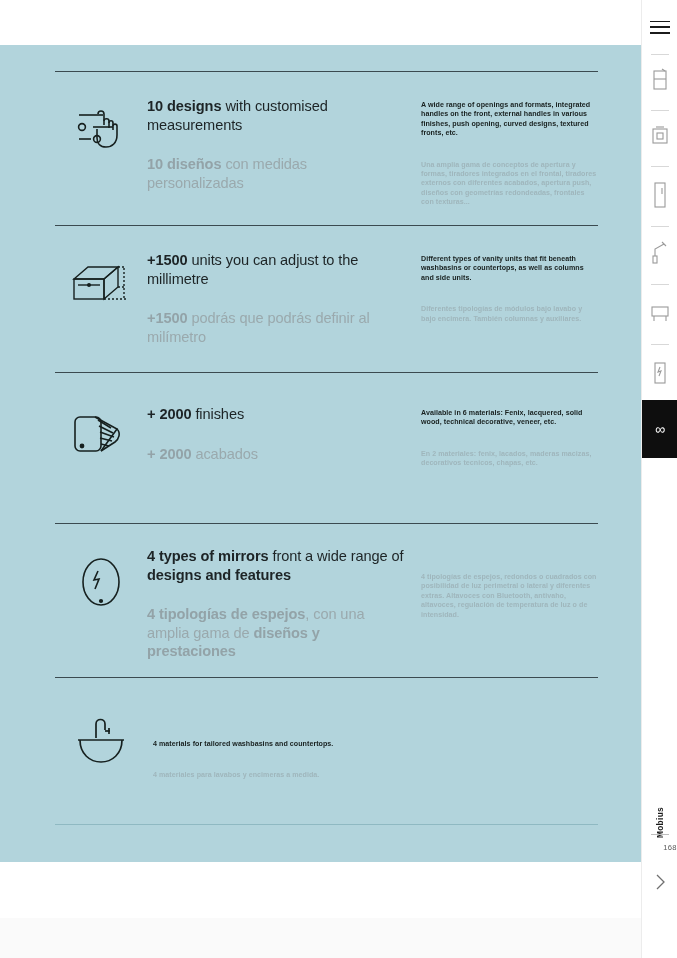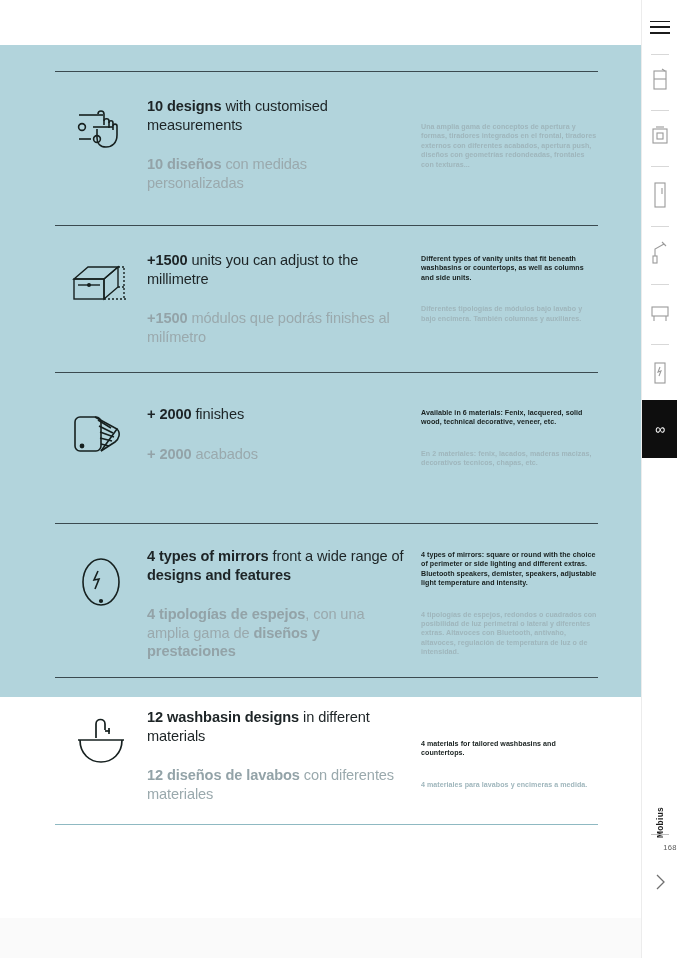--- a/index.html
+++ b/index.html
@@ -19,21 +19,21 @@
     background: #ffffff;
     overflow: hidden;
   }
 
   
   .panel {
     position: absolute;
     left: 0;
     top: 45px;
     width: 641px;
-    height: 652px;
+    height: 817px;
     background: #b2d4dc;
   }
 
   .bottom-strip {
     position: absolute;
     left: 0;
     top: 900px;
     width: 641px;
     height: 58px;
     background: #ffffff;
@@ -256,20 +256,21 @@
           </div>
           <div class="text-cell">
             <div class="headline">
               <b>10 designs</b><span> with customised measurements</span>
             </div>
             <div class="subhead">
               <b>10 diseños</b><span> con medidas personalizadas</span>
             </div>
           </div>
           <div class="desc-cell">
+            <div class="desc-en">A wide range of openings and formats, integrated handles on the front, external handles in various finishes, push opening, curved designs, textured fronts, etc.</div>
             <div class="desc-es">Una amplia gama de conceptos de apertura y formas, tiradores integrados en el frontal, tiradores externos con diferentes acabados, apertura push, diseños con geometrías redondeadas, frontales con texturas...</div>
           </div>
         </div>
       </div>
 
       <div class="divider" style="top:180px;"></div>
 
       <div class="row" style="top:206px;">
         <div class="row-inner">
           <div class="icon-cell">
@@ -283,21 +284,21 @@
               <path d="M48 32 L56 32" stroke-dasharray="2 2"></path>
               <path d="M34 44 L56 44" stroke-dasharray="2 2"></path>
               <line x1="54" y1="13" x2="54" y2="43" stroke-dasharray="2 2"></line>
             </svg>
           </div>
           <div class="text-cell">
             <div class="headline">
               <b>+1500</b><span> units you can adjust to the millimetre</span>
             </div>
             <div class="subhead">
-              <b>+1500</b><span> módulos que podrás finishes al milímetro</span>
+              <b>+1500</b><span> podrás que podrás definir al milímetro</span>
             </div>
           </div>
           <div class="desc-cell">
             <div class="desc-en">Different types of vanity units that fit beneath washbasins or countertops, as well as columns and side units.</div>
             <div class="desc-es">Diferentes tipologías de módulos bajo lavabo y bajo encimera. También columnas y auxiliares.</div>
           </div>
         </div>
       </div>
 
       <div class="divider" style="top:327px;"></div>
@@ -345,47 +346,38 @@
           </div>
           <div class="text-cell">
             <div class="headline">
               <b>4 types of mirrors</b><span> front a wide range of </span><b>designs and features</b>
             </div>
             <div class="subhead">
               <b>4 tipologías de espejos</b><span>, con una amplia gama de </span><b>diseños y prestaciones</b>
             </div>
           </div>
           <div class="desc-cell">
-            <div class="desc-en">4 types of mirrors: square or round with the choice of perimeter or side lighting and different extras. Bluetooth speakers, demister, speakers, adjustable light temperature and intensity.</div>
             <div class="desc-es">4 tipologías de espejos, redondos o cuadrados con posibilidad de luz perimetral o lateral y diferentes extras. Altavoces con Bluetooth, antivaho, altavoces, regulación de temperatura de luz o de intensidad.</div>
           </div>
         </div>
       </div>
 
       <div class="divider" style="top:632px;"></div>
 
       <div class="row" style="top:663px;">
         <div class="row-inner">
           <div class="icon-cell">
             <svg width="58" height="56" viewBox="0 0 58 56" fill="none" stroke="#16201f" stroke-width="1.7">
               <path d="M24 26 L24 12 C24 6 33 6 33 12 L33 18"></path>
               <line x1="33" y1="19" x2="38" y2="19"></line>
               <line x1="37" y1="16" x2="37" y2="22"></line>
               <path d="M6 28 L52 28"></path>
               <path d="M8 28 C8 42 18 50 29 50 C40 50 50 42 50 28"></path>
             </svg>
           </div>
-          <div class="text-cell">
-            <div class="headline">
-              <b>12 washbasin designs</b><span> in different materials</span>
-            </div>
-            <div class="subhead">
-              <b>12 diseños de lavabos</b><span> con diferentes materiales</span>
-            </div>
-          </div>
           <div class="desc-cell" style="padding-top:32px;">
             <div class="desc-en">4 materials for tailored washbasins and countertops.</div>
             <div class="desc-es">4 materiales para lavabos y encimeras a medida.</div>
           </div>
         </div>
       </div>
 
       <div class="divider" style="top:779px; background:#8fb9c2;"></div>
 
     </div>

